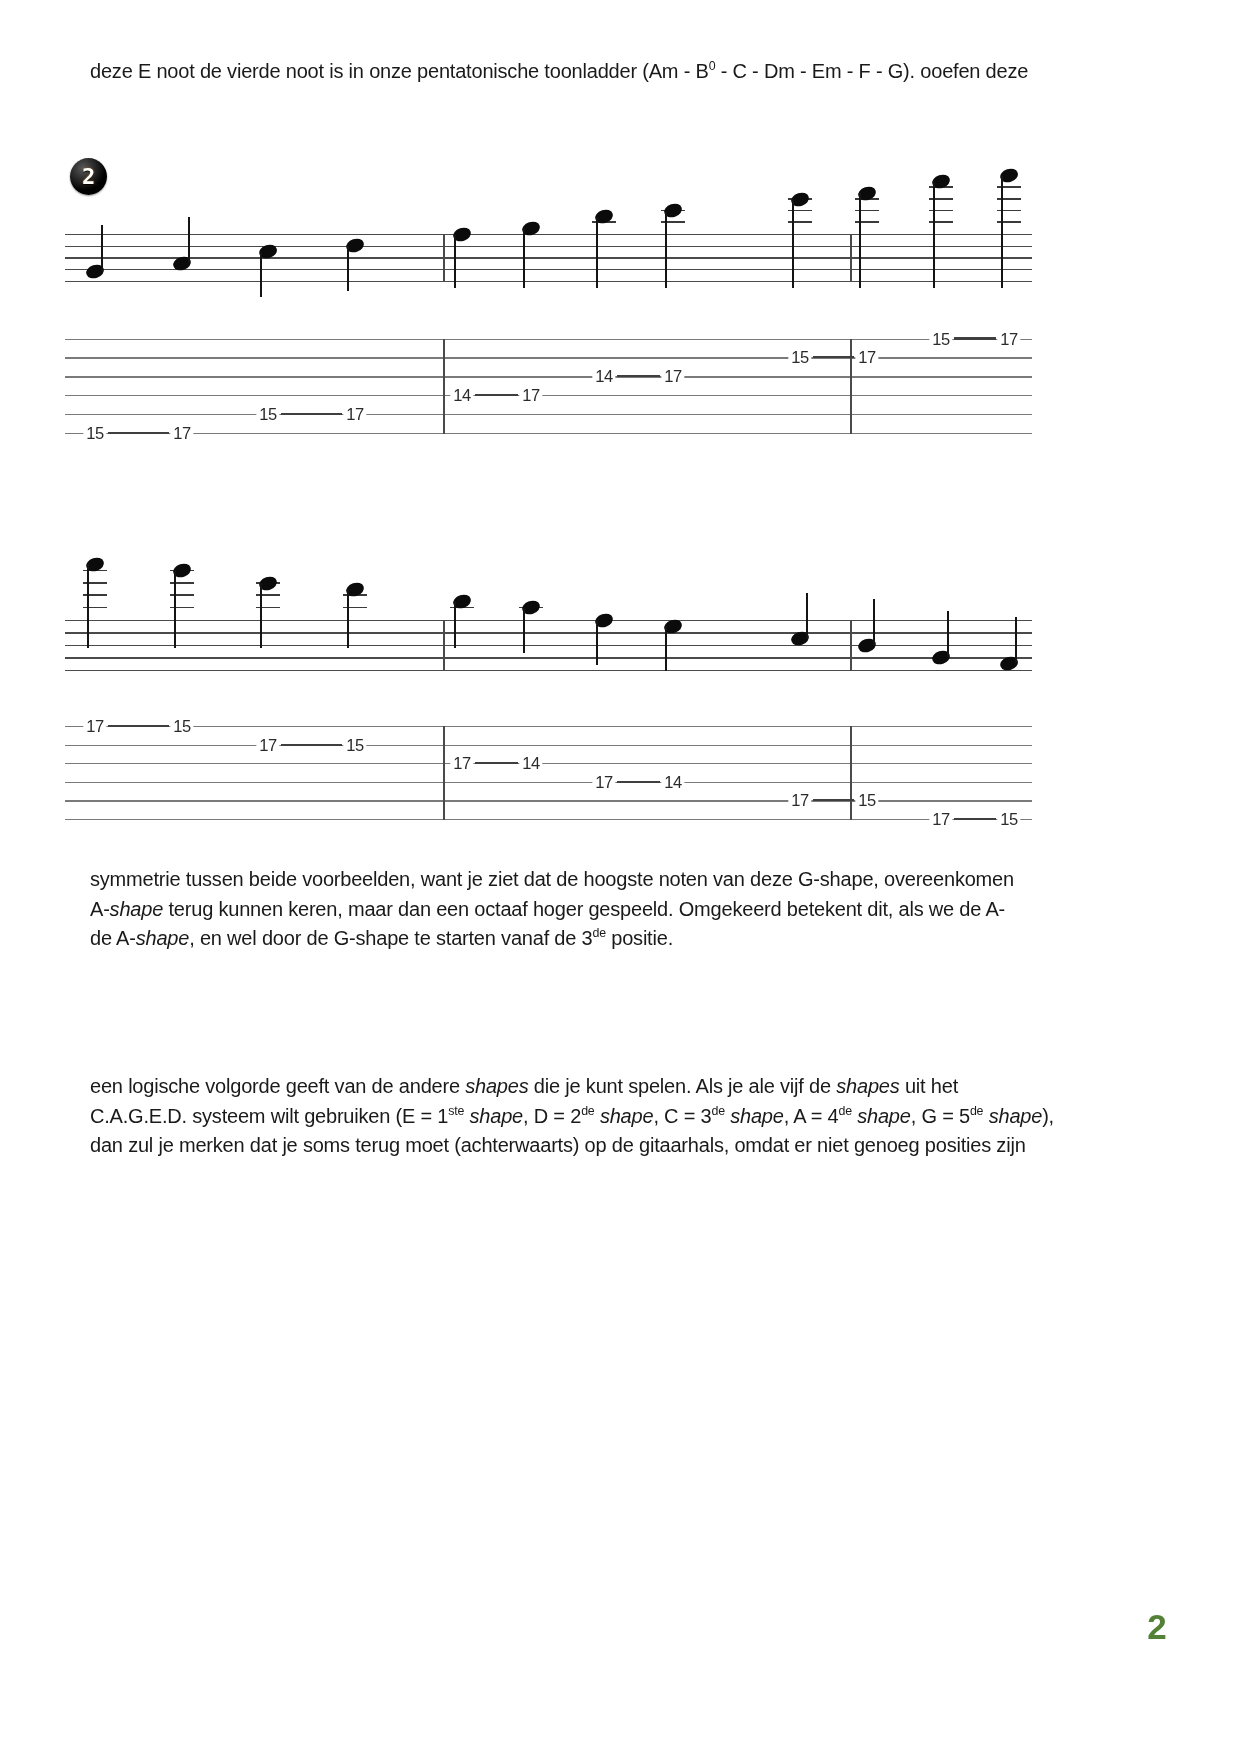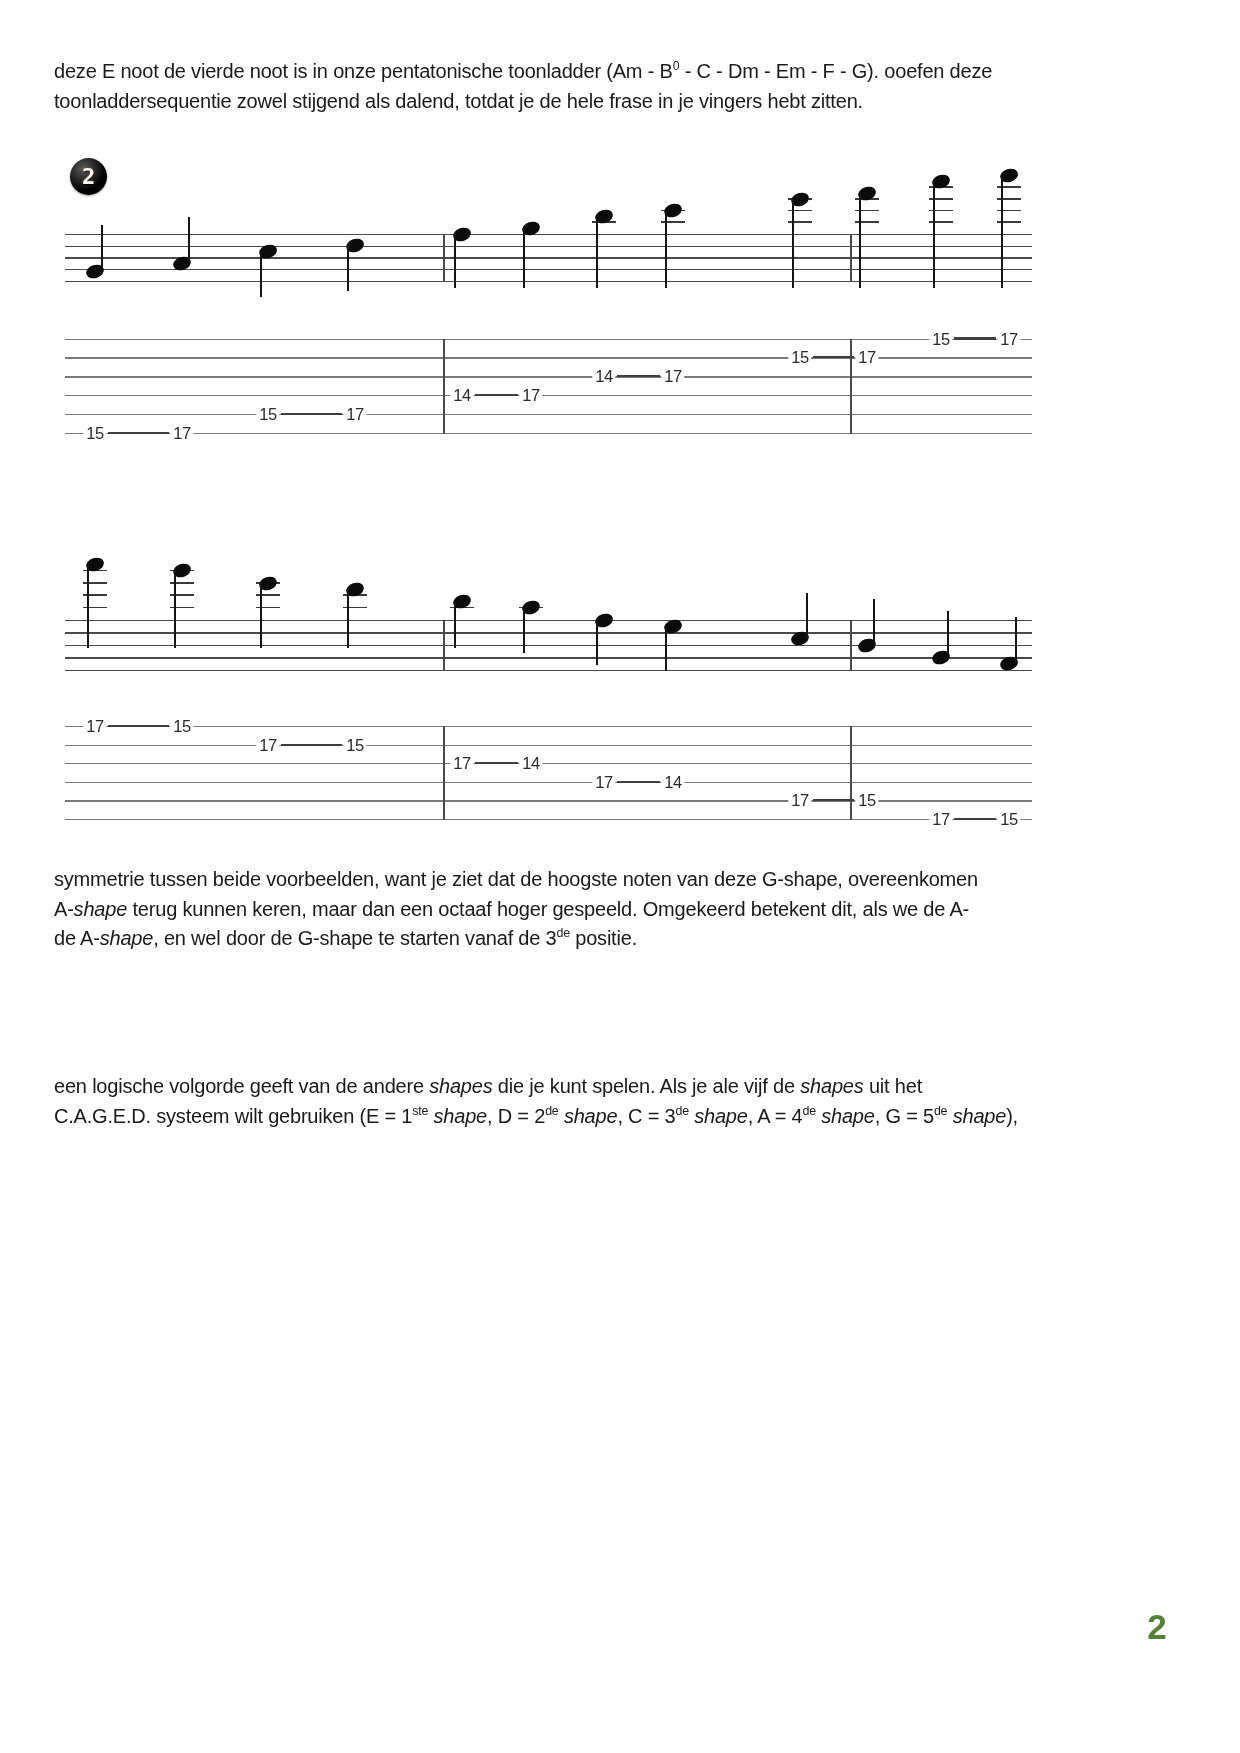--- a/index.html
+++ b/index.html
@@ -1,20 +1,20 @@
 <!DOCTYPE html>
 <html><head>
 <meta charset="utf-8">
 <style>
   html,body{margin:0;padding:0;background:#fff;}
   #canvas{position:relative;width:1240px;height:1753px;background:#fff;overflow:hidden;
           font-family:"Liberation Sans",sans-serif;color:#1a1a1a;}
   .para{position:absolute;left:54px;width:1140px;font-size:20px;line-height:29.5px;
         letter-spacing:-0.2px;color:#1a1a1a;}
-  .para .line{white-space:nowrap;}
+  .para .line{white-space:nowrap;margin-left:36px;}
   .para i{font-style:italic;}
   .para sup{font-size:62%;line-height:0;vertical-align:super;}
   .badge{position:absolute;width:37px;height:37px;border-radius:50%;
          background:radial-gradient(circle at 35% 28%,#585858,#000 62%);
          display:flex;align-items:center;justify-content:center;
          color:#fff;font-weight:bold;font-size:22px;font-family:"DejaVu Sans Mono",monospace;
          text-shadow:0 1px 1px #000, 0 0 2px #b86a1e;box-shadow:0 1px 2px rgba(0,0,0,.4);}
   .hline{position:absolute;height:1.4px;background:#4a4a4a;}
   .tabline{position:absolute;height:1.3px;background:#7a7a7a;}
   .vline{position:absolute;width:1.6px;background:#4a4a4a;}
@@ -27,21 +27,20 @@
           padding:0 3px;font-size:16.5px;color:#2b2b2b;letter-spacing:-0.5px;}
   .pagenum{position:absolute;left:1117px;top:1607px;width:80px;text-align:center;
            font-size:35px;font-weight:bold;}
 </style>
 </head>
 <body>
 
 <div id="canvas">
   <div class="para" style="top:57px">
       <div class="line">deze E noot de vierde noot is in onze pentatonische toonladder (Am - B<sup>0</sup> - C - Dm - Em - F - G). ooefen deze</div>
-      <div class="line">toonladdersequentie zowel stijgend als dalend, totdat je de hele frase in je vingers hebt zitten.</div>
     </div>
   <div class="badge" style="left:70px;top:158px">
     <span>2</span>
   </div>
   <div id="notation">
       <div class="hline" style="left: 65px; top: 234px; width: 967px;"></div>
       <div class="hline" style="left: 65px; top: 245.7px; width: 967px;"></div>
       <div class="hline" style="left: 65px; top: 257.4px; width: 967px;"></div>
       <div class="hline" style="left: 65px; top: 269.1px; width: 967px;"></div>
       <div class="hline" style="left: 65px; top: 280.8px; width: 967px;"></div>
@@ -188,15 +187,16 @@
       <div class="tabnum" style="left: 1009px; top: 819px;">15</div>
     </div>
   <div class="para" style="top:865px">
       <div class="line">symmetrie tussen beide voorbeelden, want je ziet dat de hoogste noten van deze G-shape, overeenkomen</div>
       <div class="line">A-<i>shape</i> terug kunnen keren, maar dan een octaaf hoger gespeeld. Omgekeerd betekent dit, als we de A-</div>
       <div class="line">de A-<i>shape</i>, en wel door de G-shape te starten vanaf de 3<sup>de</sup> positie.</div>
     </div>
   <div class="para" style="top:1072px">
       <div class="line">een logische volgorde geeft van de andere <i>shapes</i> die je kunt spelen. Als je ale vijf de <i>shapes</i> uit het</div>
       <div class="line">C.A.G.E.D. systeem wilt gebruiken (E = 1<sup>ste</sup> <i>shape</i>, D = 2<sup>de</sup> <i>shape</i>, C = 3<sup>de</sup> <i>shape</i>, A = 4<sup>de</sup> <i>shape</i>, G = 5<sup>de</sup> <i>shape</i>),</div>
+      <div class="line">dan zul je merken dat je soms terug moet (achterwaarts) op de gitaarhals, omdat er niet genoeg posities zijn</div>
     </div>
   <div class="pagenum" style="color: rgb(83, 129, 53);">2</div>
 </div>
 
 </body></html>

